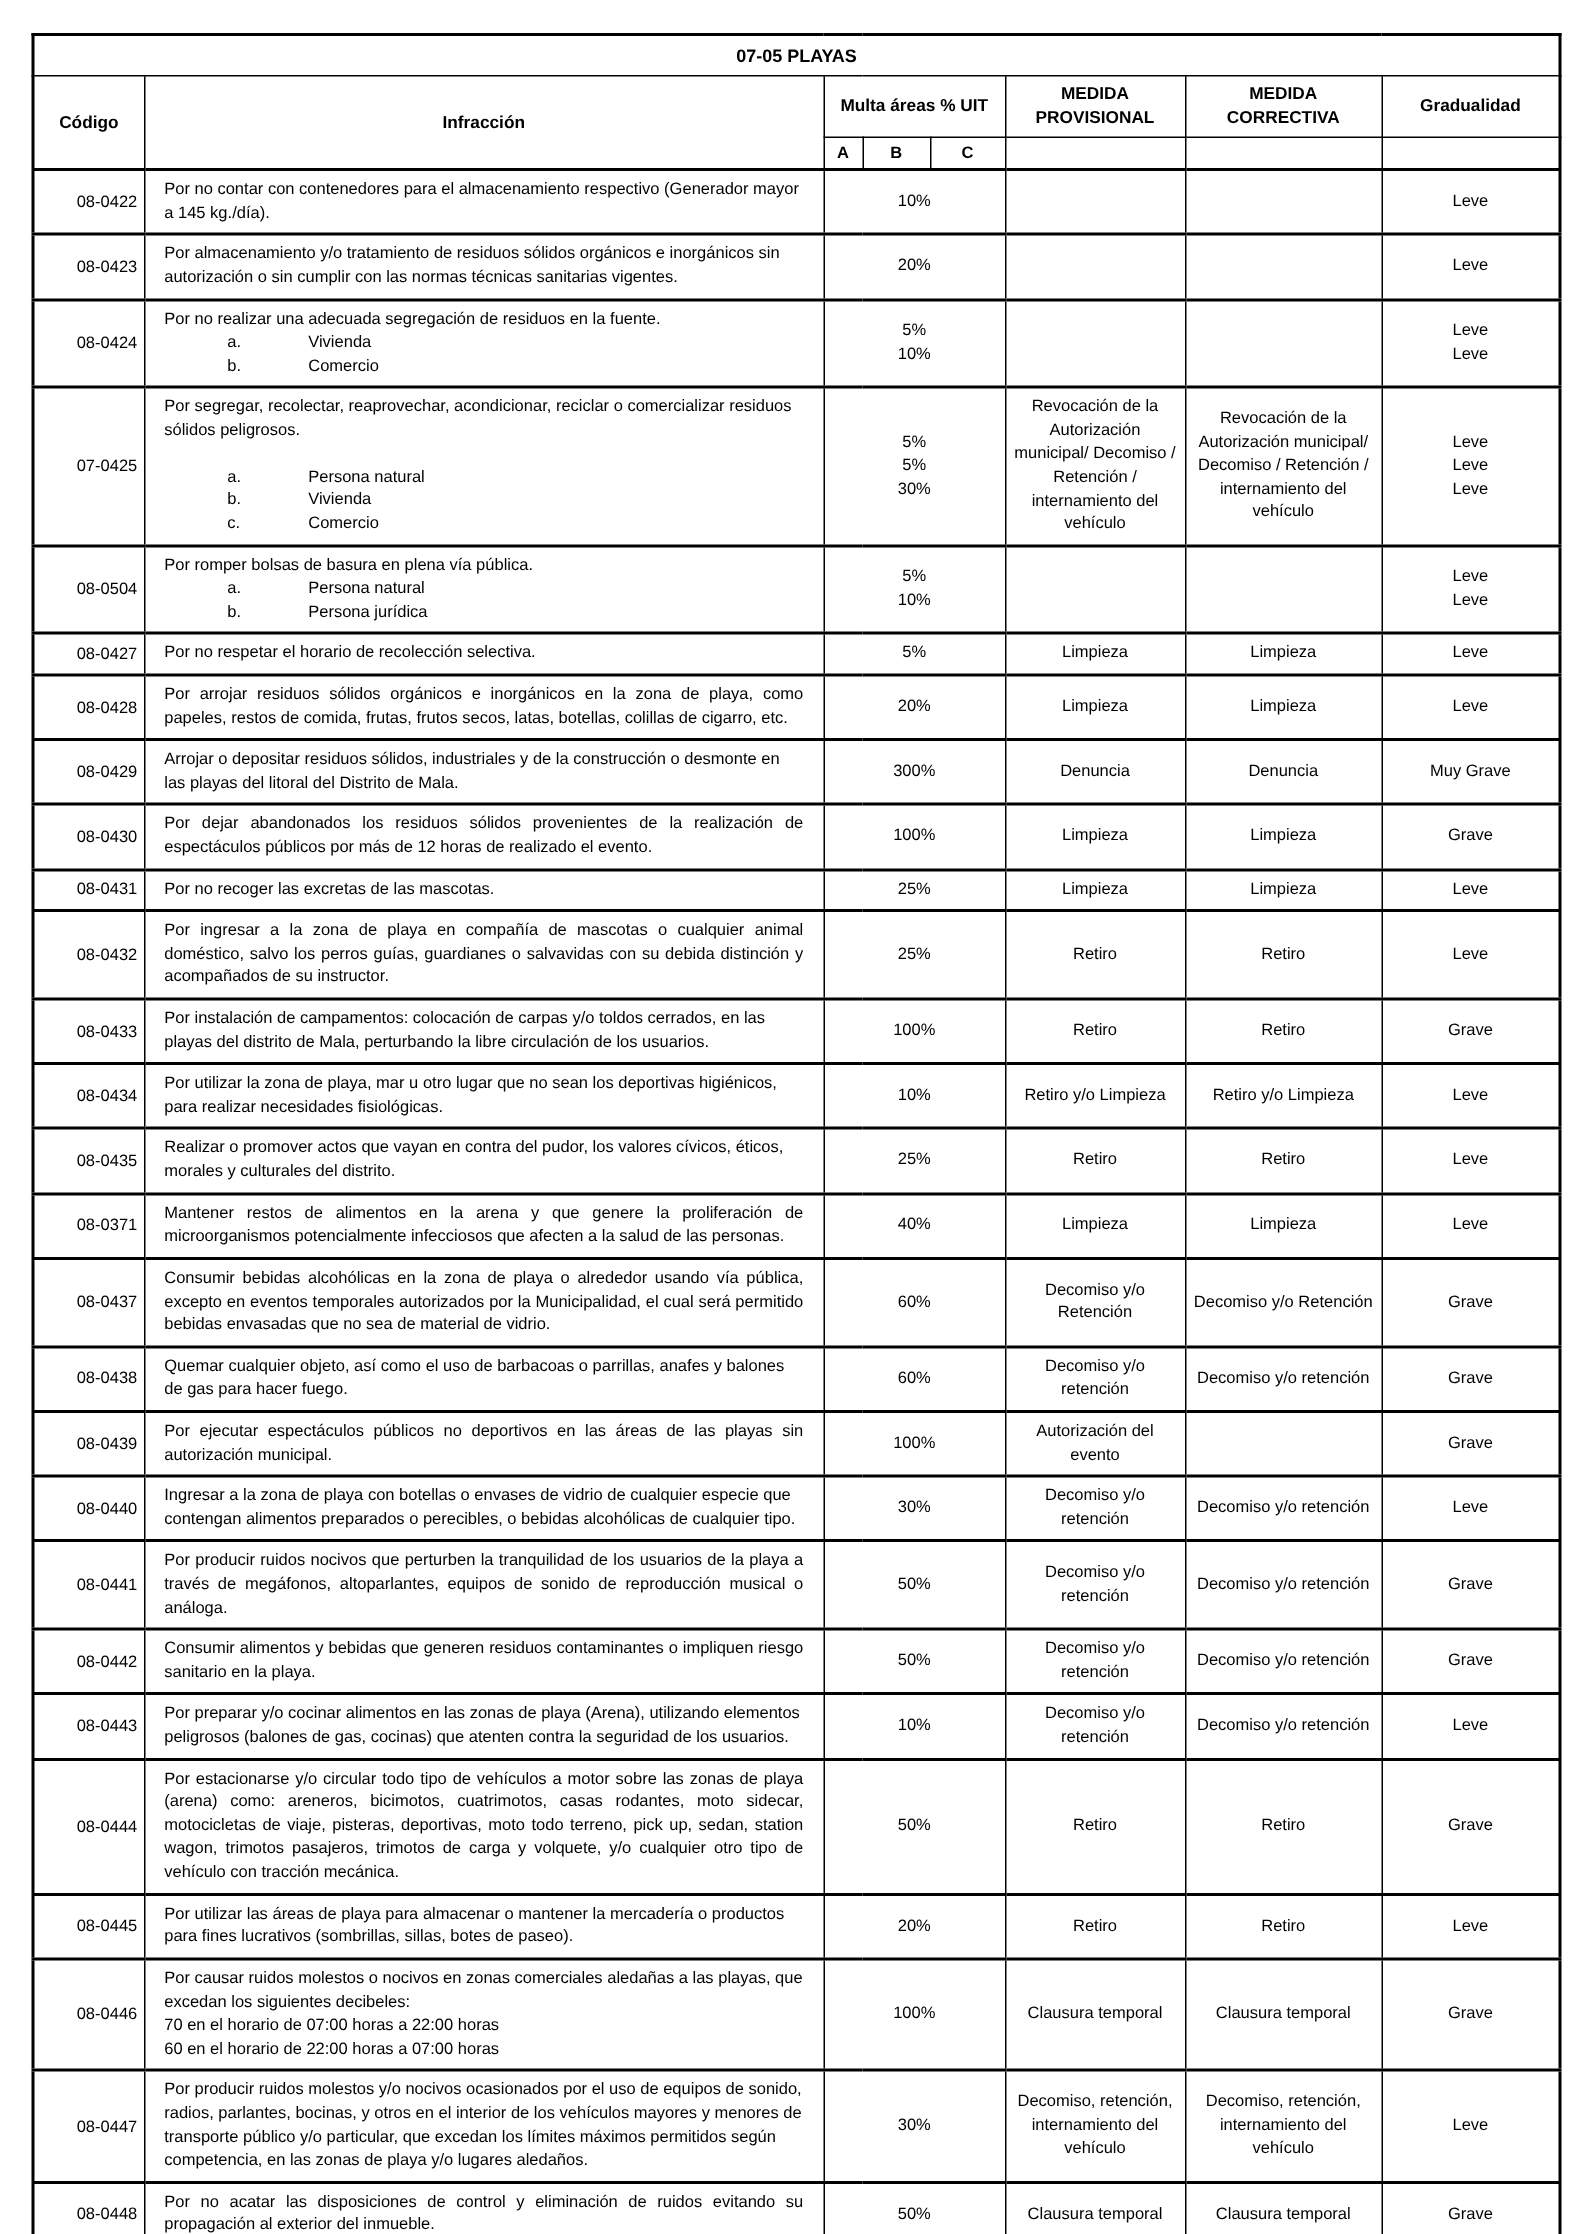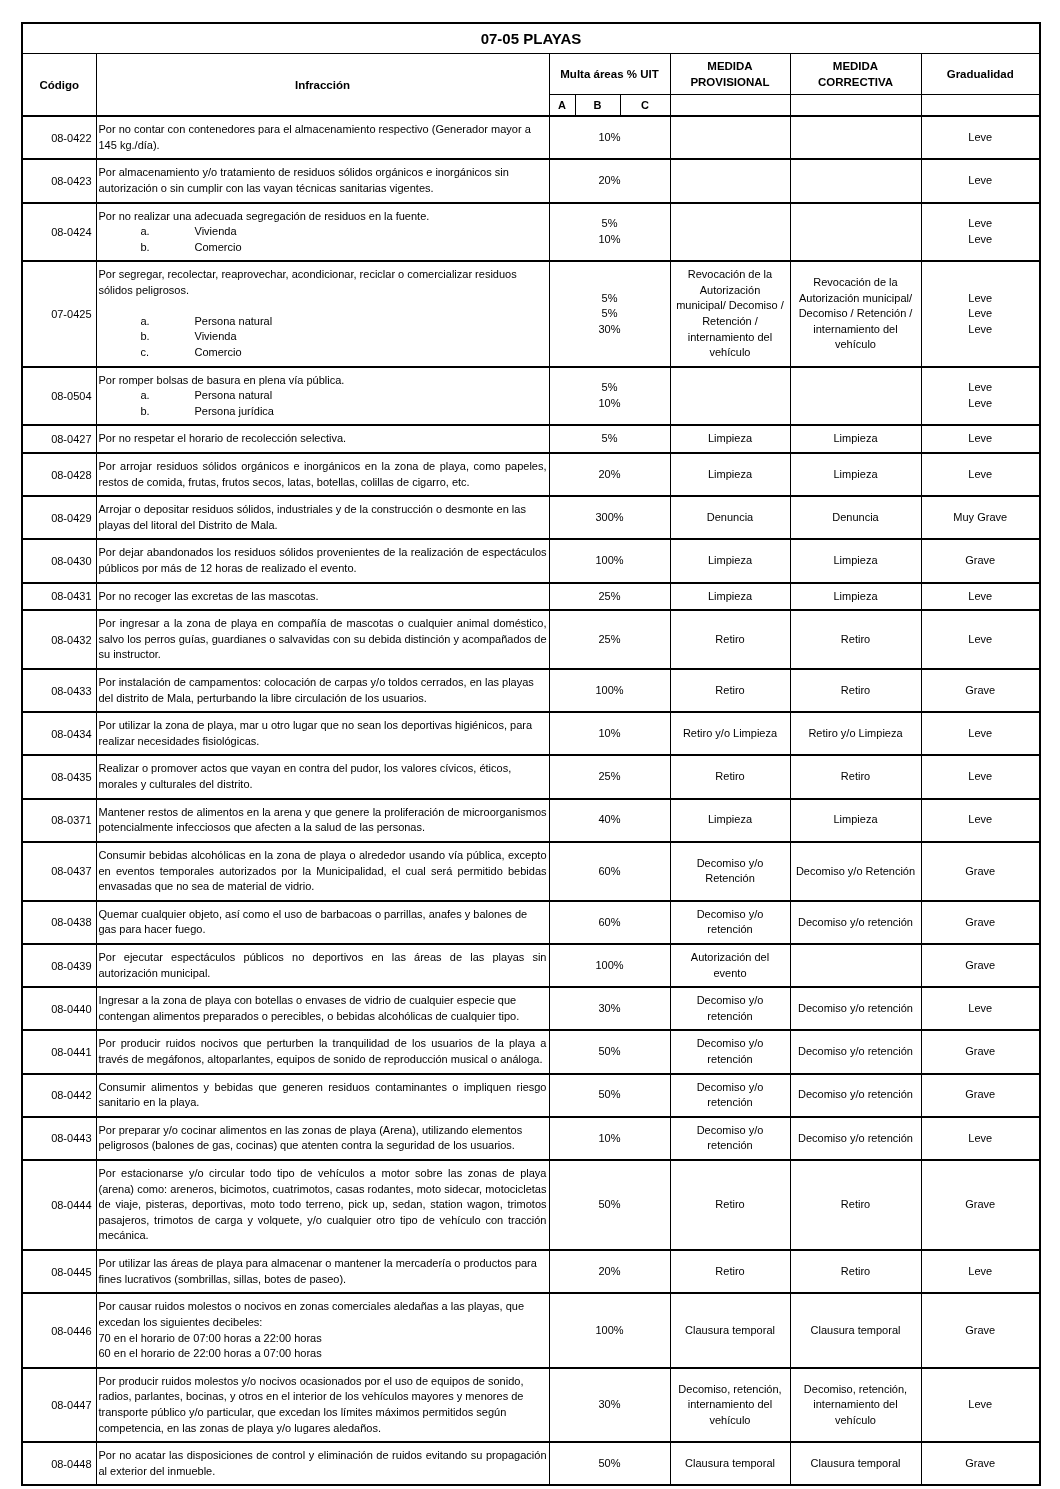--- a/index.html
+++ b/index.html
@@ -19,21 +19,21 @@
   }
   td{
     border:1px solid #000;
     vertical-align:middle;
     padding:2px 4px;
     box-sizing:border-box;
     word-wrap:break-word;
   }
   tr.title-row td{
     font-weight:bold;
-    font-size:15px;
+    font-size:12px;
     text-align:center;
     padding:6px 4px;
   }
   tr.head-row td{
     font-weight:bold;
     font-size:11.5px;
     text-align:center;
     padding:4px 4px;
     line-height:1.4;
   }
@@ -44,21 +44,21 @@
     padding:4px 2px;
   }
   tr.row td{border-top:2px solid #000;}
   td.c-code{
     text-align:right;
     font-size:11px;
   }
   td.c-inf{
     font-size:11px;
     line-height:1.42;
-    padding:5px 2px;
+    padding:5px 13px;
     vertical-align:middle;
   }
   td.c-inf.just .inf-text{text-align:justify;}
   .inf-item{display:flex;}
   .inf-item .letter{margin-left:42px;width:54px;flex:none;}
   .items-gap{margin-top:15px;}
   td.c-mid, td.c-prov, td.c-corr, td.c-grad{
     text-align:center;
     font-size:11px;
     line-height:1.42;
@@ -113,21 +113,21 @@
           </td>
           <td class="c-prov"></td>
           <td class="c-corr"></td>
           <td class="c-grad stack">
             <div>Leve</div>
           </td>
         </tr>
         <tr class="row">
           <td class="c-code">08-0423</td>
           <td class="c-inf">
-            <div class="inf-text">Por almacenamiento y/o tratamiento de residuos sólidos orgánicos e inorgánicos sin autorización o sin cumplir con las vayan técnicas sanitarias vigentes.</div>
+            <div class="inf-text">Por almacenamiento y/o tratamiento de residuos sólidos orgánicos e inorgánicos sin autorización o sin cumplir con las normas técnicas sanitarias vigentes.</div>
           </td>
           <td class="c-mid stack" colspan="3">
             <div>20%</div>
           </td>
           <td class="c-prov"></td>
           <td class="c-corr"></td>
           <td class="c-grad stack">
             <div>Leve</div>
           </td>
         </tr>

